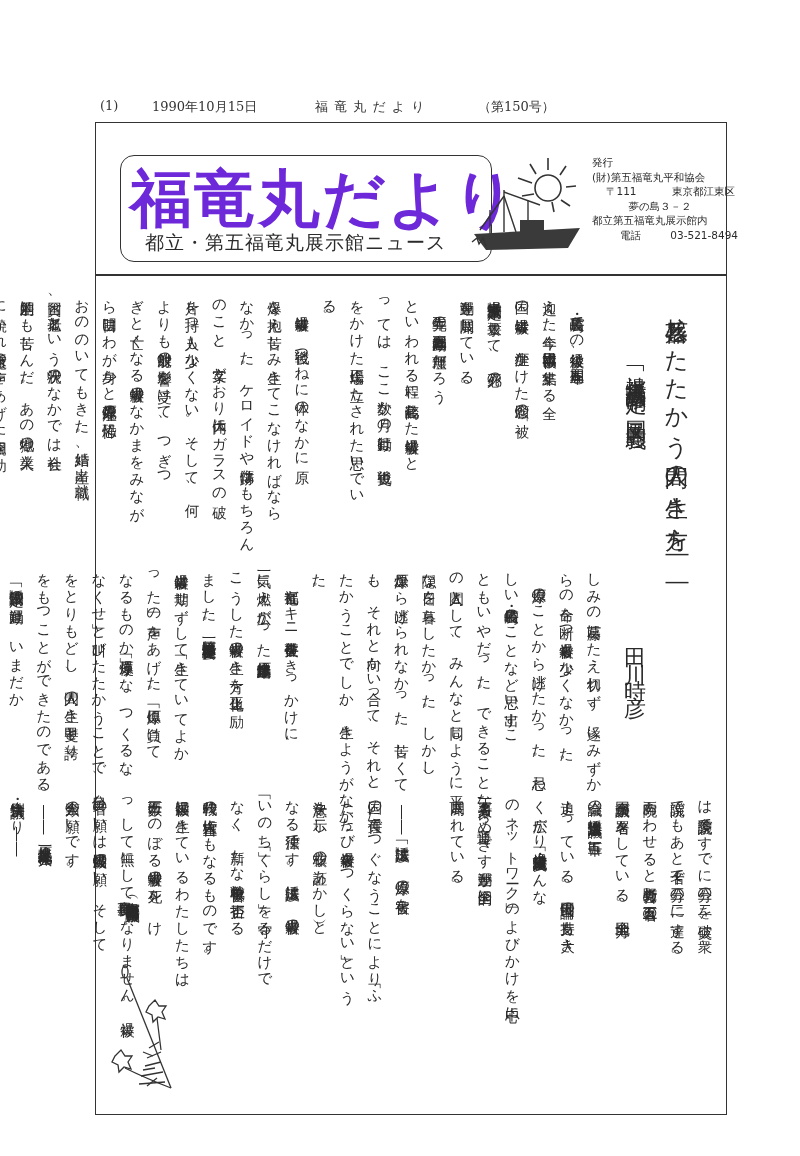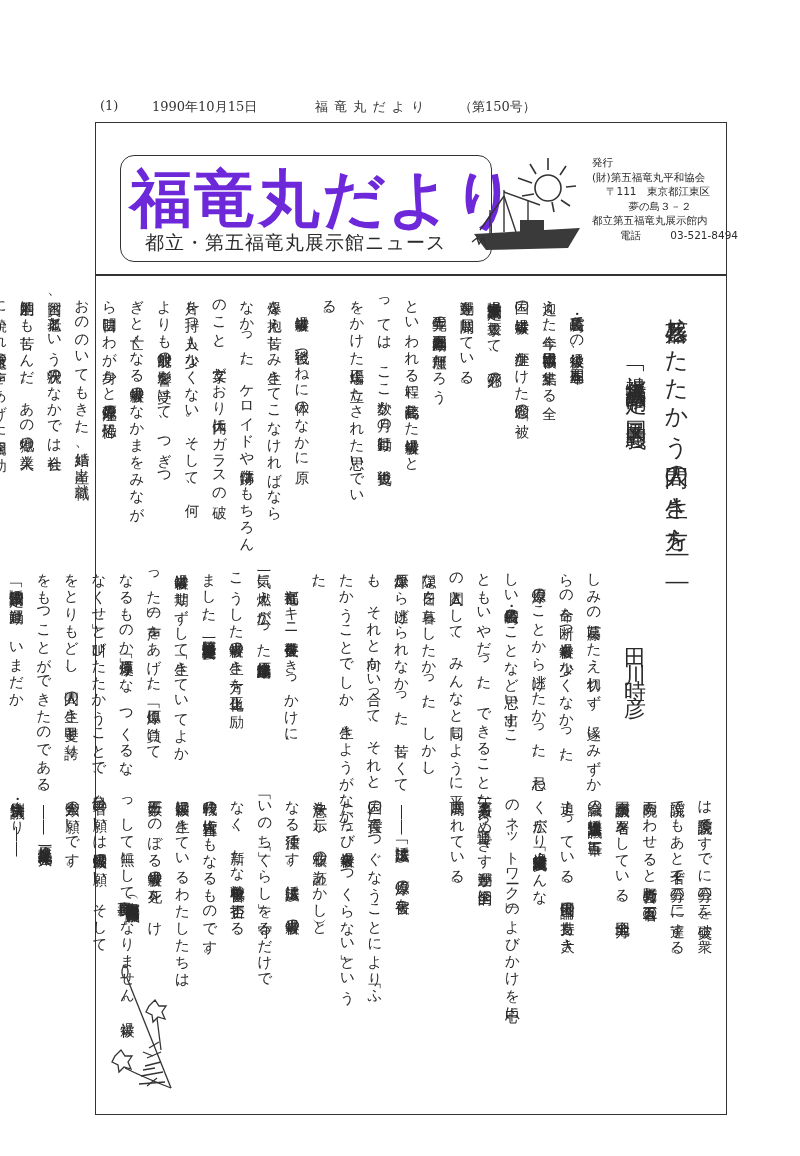--- a/index.html
+++ b/index.html
@@ -33,21 +33,21 @@
   .sig { left: 118px; top: 880px; }
   .flower { left: 105px; top: 960px; width: 80px; height: 140px; }
 </style>
 </head>
 <body>
 
 <div class="abs pagehead">
   <span style="left:0">(1)</span>
   <span style="left:52px">1990年10月15日</span>
   <span style="left:215px; letter-spacing:1px">福 竜 丸 だ よ り</span>
-  <span style="left:359px">（第150号）</span>
+  <span style="left:378px">（第150号）</span>
 </div>
 
 <div class="abs frame"></div>
 
 <div class="abs masthead-box"></div>
 <div class="abs mast-title">福竜丸だより</div>
 <div class="abs mast-sub">都立・第五福竜丸展示館ニュース</div>
 
 <svg class="abs ship" viewBox="0 0 115 110">
 
@@ -76,21 +76,21 @@
   <rect x="50" y="70" width="24" height="12" fill="#3a3a3a"></rect>
 
   <path d="M2 92 l5 -4 l2 6 l4 -6 l3 8" fill="none" stroke="#333" stroke-width="1.4"></path>
 </svg>
 
 <div class="abs publisher">
   <div>発行</div>
   <div>(財)第五福竜丸平和協会</div>
   <div style="padding-left:14px">
     <span>〒111</span>
-    <span style="margin-left:7px">東京都江東区</span>
+    <span style="margin-left:32px">東京都江東区</span>
   </div>
   <div class="r">夢の島３－２</div>
   <div>都立第五福竜丸展示館内</div>
   <div style="padding-left:28px">
     <span>電話</span>
     <span style="margin-left:26px">03-521-8494</span>
   </div>
 </div>
 
 <div class="abs rule"></div>

